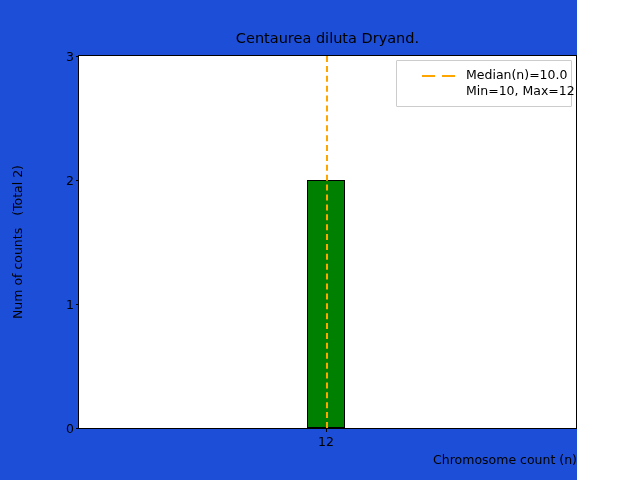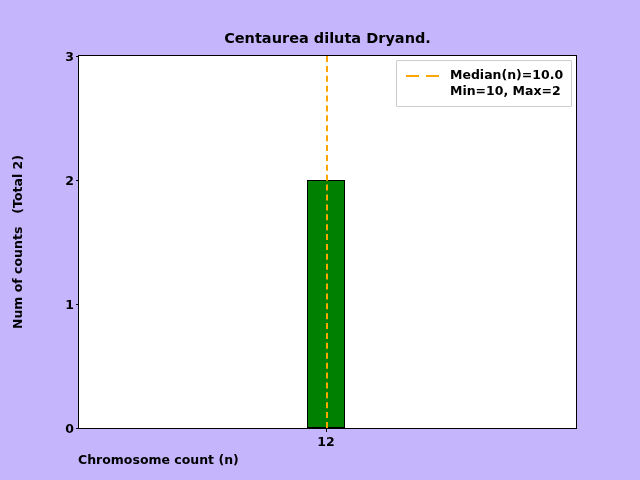--- a/index.html
+++ b/index.html
@@ -9,24 +9,23 @@
   }
   body {
     width: 640px;
     height: 480px;
     font-family: "DejaVu Sans", sans-serif;
     color: #000000;
     overflow: hidden;
   }
   #figure {
     position: relative;
-    width: 640px;
+    width: 577px;
     height: 480px;
-    background: #c4b5fd;
-    font-weight: bold;
+    background: #1d4ed8;
   }
 
   
   #chart-title {
     position: absolute;
     left: 78px;
     top: 30px;
     width: 499px;
     text-align: center;
     font-size: 14.5px;
@@ -93,21 +92,21 @@
     white-space: nowrap;
     color: #000000;
   }
 
   
   #xlabel {
     position: absolute;
     left: 78px;
     top: 452px;
     width: 499px;
-    text-align: left;
+    text-align: right;
     font-size: 12.5px;
     color: #000000;
     white-space: nowrap;
   }
   #ylabel-wrap {
     position: absolute;
     left: 0px;
     top: 55px;
     width: 34px;
     height: 374px;
@@ -125,21 +124,21 @@
 
   
   #legend {
     position: absolute;
     left: 396px;
     top: 60px;
     width: 176px;
     box-sizing: border-box;
     border: 1px solid #cccccc;
     background: #ffffff;
-    padding: 6px 8px 7px 8px;
+    padding: 6px 8px 7px 24px;
     display: flex;
     align-items: flex-start;
     gap: 9px;
     border-radius: 1px;
   }
   #legend-swatch {
     flex: 0 0 auto;
     width: 36px;
     height: 16px;
     position: relative;
@@ -204,21 +203,21 @@
 
   </div>
 
   <div id="legend">
     <div id="legend-swatch">
       <div class="dash d1"></div>
       <div class="dash d2"></div>
     </div>
     <div class="legend-text-col">
       <span>Median(n)=10.0</span>
-      <span>Min=10, Max=2</span>
+      <span>Min=10, Max=12</span>
     </div>
   </div>
 
   <div id="xlabel">Chromosome count (n)</div>
 
   <div id="ylabel-wrap">
     <div id="ylabel">Num of counts   (Total 2)</div>
   </div>
 
 </div>

